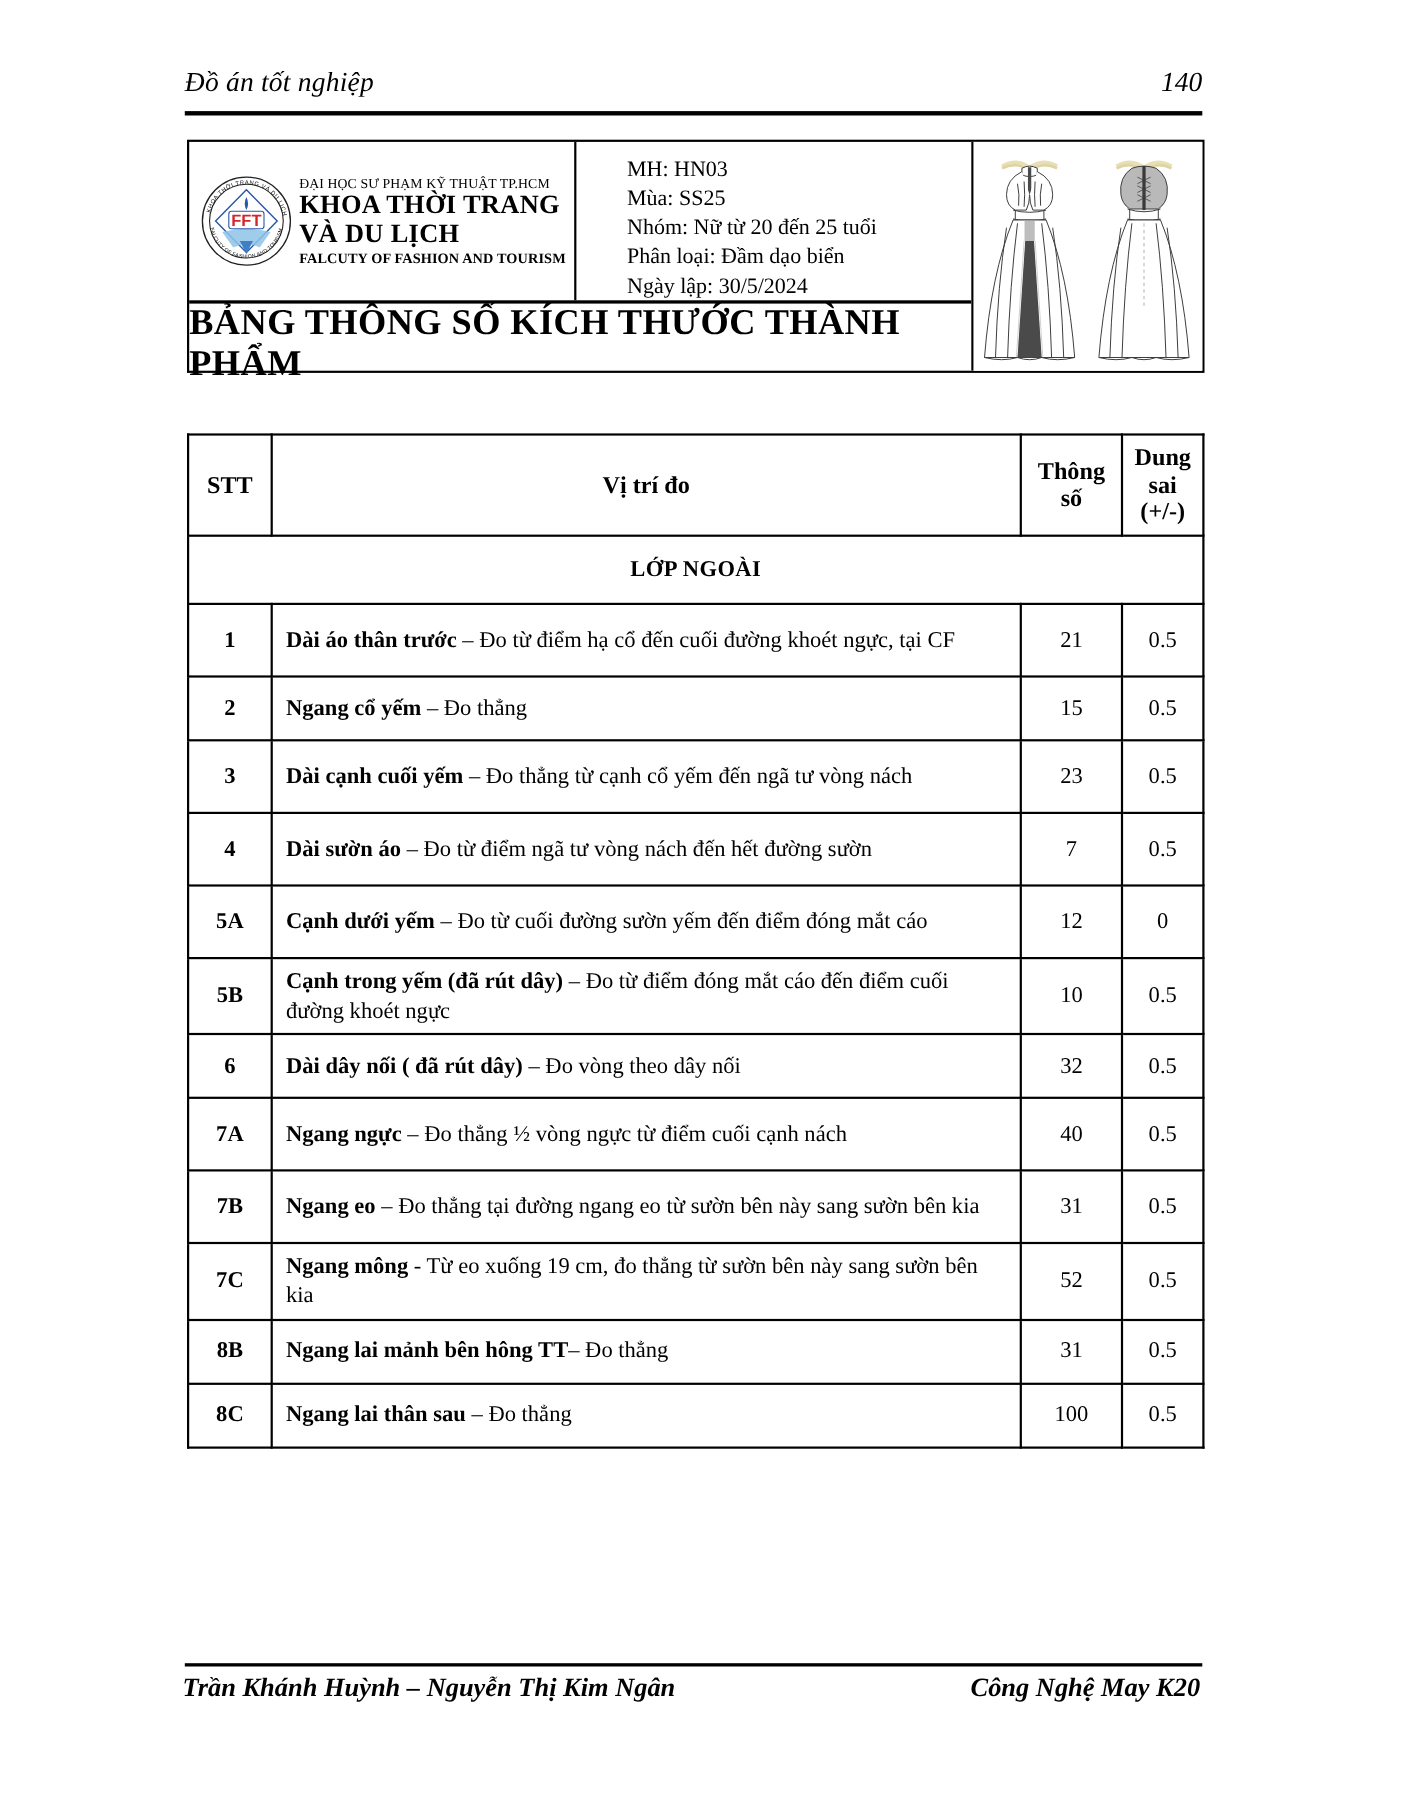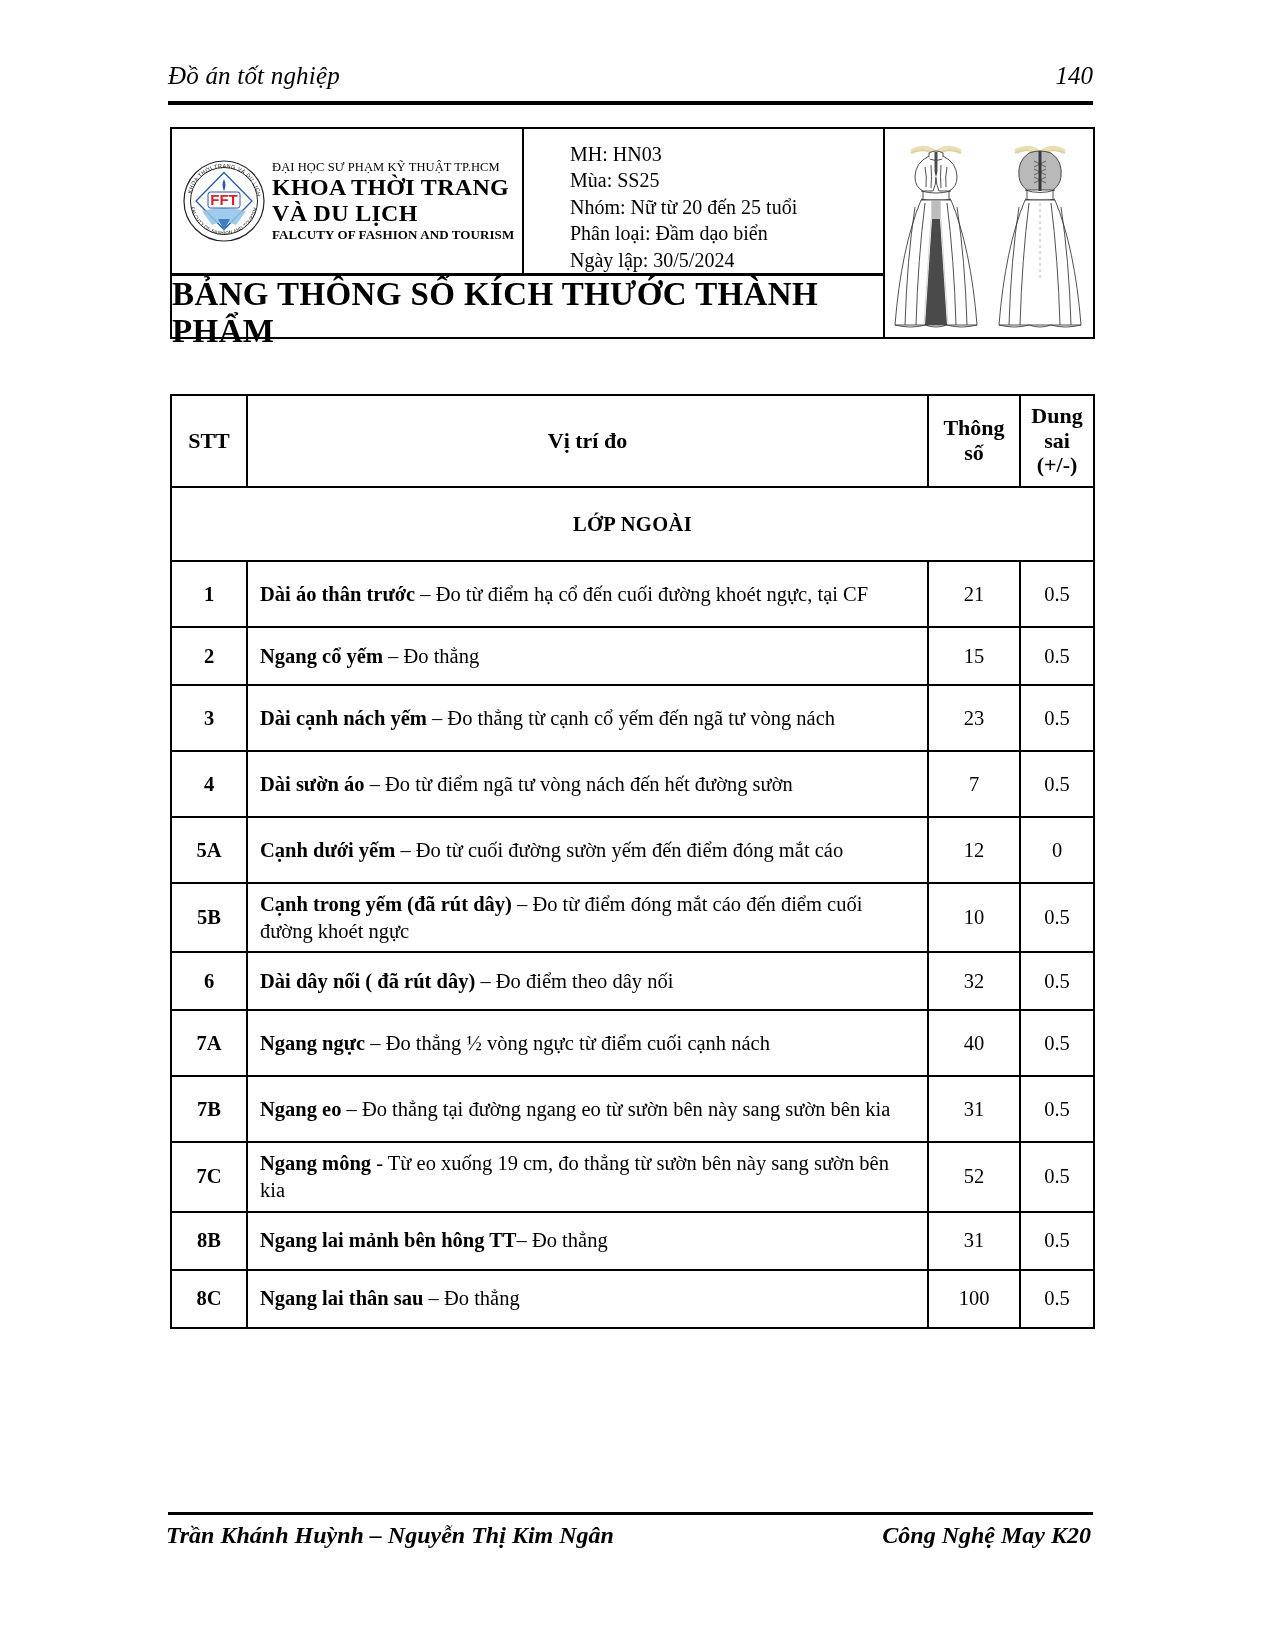--- a/index.html
+++ b/index.html
@@ -177,21 +177,21 @@
     font-weight: bold;
     height: 92px;
     line-height: 1.12;
     padding: 2px;
   }
   .section-row td {
     text-align: center;
     font-size: 24px;
     font-weight: bold;
     letter-spacing: 0.4px;
-    height: 74px;
+    height: 62px;
     vertical-align: middle;
   }
   .spec-table tbody td {
     font-size: 20.5px;
     vertical-align: middle;
   }
   td.c-stt {
     text-align: center;
     font-weight: bold;
     font-size: 21px;
@@ -384,21 +384,21 @@
           <td class="c-num">0.5</td>
         </tr>
         <tr class="r-short">
           <td class="c-stt">2</td>
           <td class="c-pos"><b>Ngang cổ yếm</b><span> – Đo thẳng</span></td>
           <td class="c-num">15</td>
           <td class="c-num">0.5</td>
         </tr>
         <tr class="r-tall">
           <td class="c-stt">3</td>
-          <td class="c-pos"><b>Dài cạnh nách yếm</b><span> – Đo thẳng từ cạnh cổ yếm đến ngã tư vòng nách</span></td>
+          <td class="c-pos"><b>Dài cạnh cuối yếm</b><span> – Đo thẳng từ cạnh cổ yếm đến ngã tư vòng nách</span></td>
           <td class="c-num">23</td>
           <td class="c-num">0.5</td>
         </tr>
         <tr class="r-tall">
           <td class="c-stt">4</td>
           <td class="c-pos"><b>Dài sườn áo</b><span> – Đo từ điểm ngã tư vòng nách đến hết đường sườn</span></td>
           <td class="c-num">7</td>
           <td class="c-num">0.5</td>
         </tr>
         <tr class="r-tall">
@@ -408,21 +408,21 @@
           <td class="c-num">0</td>
         </tr>
         <tr class="r-tall">
           <td class="c-stt">5B</td>
           <td class="c-pos"><b>Cạnh trong yếm (đã rút dây)</b><span> – Đo từ điểm đóng mắt cáo đến điểm cuối đường khoét ngực</span></td>
           <td class="c-num">10</td>
           <td class="c-num">0.5</td>
         </tr>
         <tr class="r-short">
           <td class="c-stt">6</td>
-          <td class="c-pos"><b>Dài dây nối ( đã rút dây)</b><span> – Đo điểm theo dây nối</span></td>
+          <td class="c-pos"><b>Dài dây nối ( đã rút dây)</b><span> – Đo vòng theo dây nối</span></td>
           <td class="c-num">32</td>
           <td class="c-num">0.5</td>
         </tr>
         <tr class="r-tall">
           <td class="c-stt">7A</td>
           <td class="c-pos"><b>Ngang ngực</b><span> – Đo thẳng ½ vòng ngực từ điểm cuối cạnh nách</span></td>
           <td class="c-num">40</td>
           <td class="c-num">0.5</td>
         </tr>
         <tr class="r-tall">

